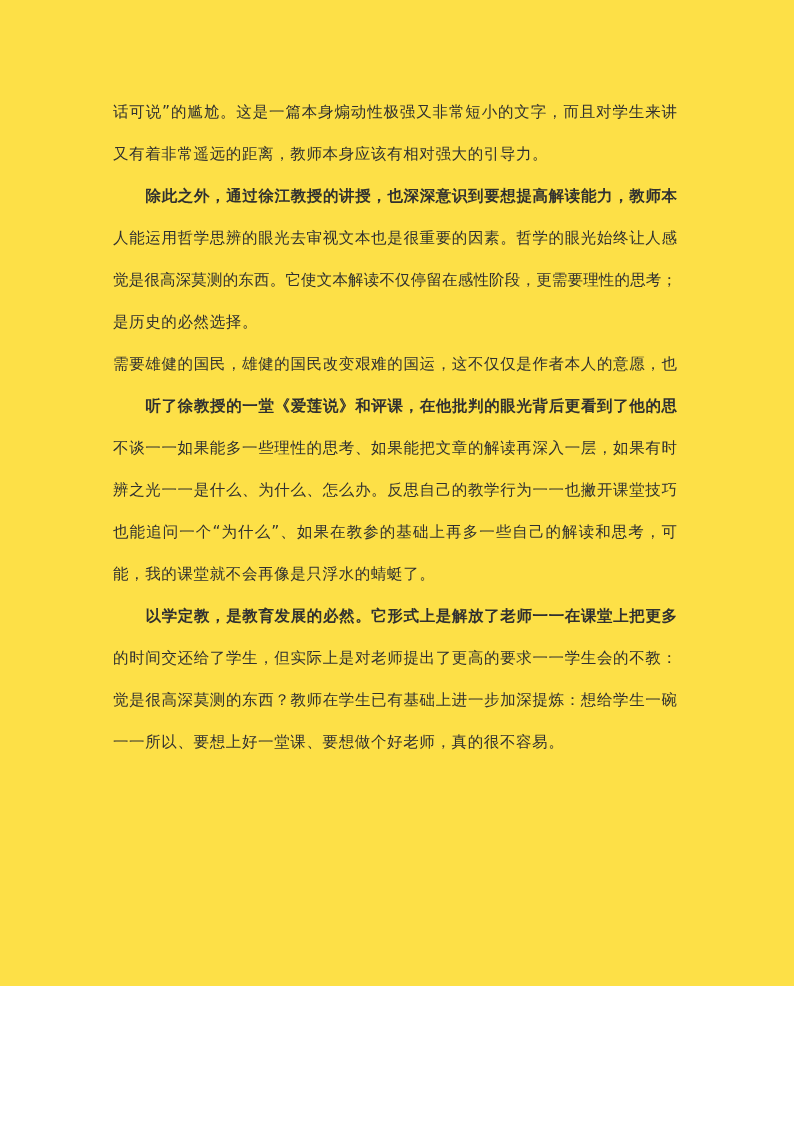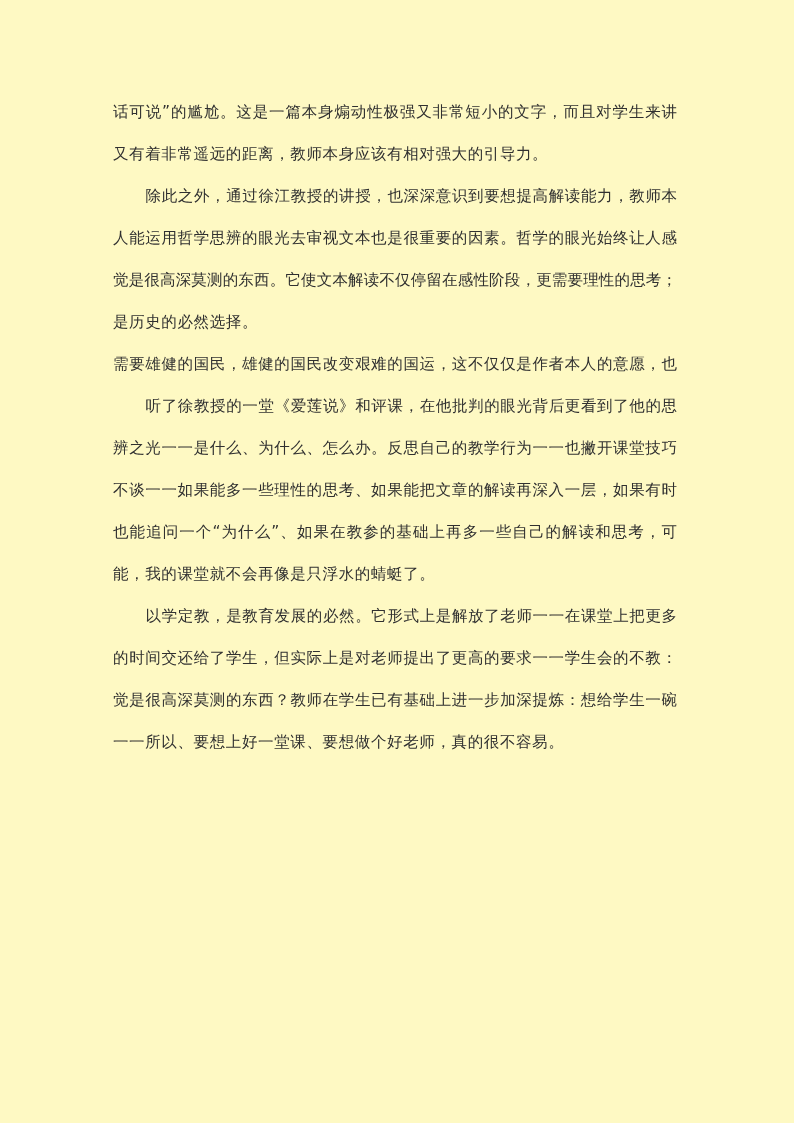--- a/index.html
+++ b/index.html
@@ -11,22 +11,22 @@
     width: 794px;
     height: 1123px;
     position: relative;
     overflow: hidden;
     font-family: "DejaVu Sans", "Liberation Sans", sans-serif;
   }
   .page {
     position: absolute;
     left: 0; top: 0;
     width: 794px;
-    height: 1123px;
-    background: #fef9c3;
+    height: 986px;
+    background: #fde047;
   }
   .doc-body {
     position: absolute;
     left: 113px;
     top: 91px;
     width: 564px;
     color: #303030;
   }
   .para { margin: 0; padding: 0; }
   .line {
@@ -34,20 +34,21 @@
     line-height: 42px;
     font-size: 15.5px;
     white-space: nowrap;
     text-align: justify;
     text-align-last: justify;
     text-justify: inter-character;
     overflow: hidden;
   }
   .line.first {
     padding-left: 2.1em;
+    font-weight: bold;
   }
   .line.short {
     text-align: right;
     text-align-last: left;
     letter-spacing: 0.04em;
   }
 </style>
 </head>
 <body>
 
@@ -62,22 +63,22 @@
     <div class="para">
       <div class="line first">除此之外，通过徐江教授的讲授，也深深意识到要想提高解读能力，教师本</div>
       <div class="line">人能运用哲学思辨的眼光去审视文本也是很重要的因素。哲学的眼光始终让人感</div>
       <div class="line">觉是很高深莫测的东西。它使文本解读不仅停留在感性阶段，更需要理性的思考；</div>
       <div class="line short">是历史的必然选择。</div>
       <div class="line">需要雄健的国民，雄健的国民改变艰难的国运，这不仅仅是作者本人的意愿，也</div>
     </div>
 
     <div class="para">
       <div class="line first">听了徐教授的一堂《爱莲说》和评课，在他批判的眼光背后更看到了他的思</div>
+      <div class="line">不谈一一如果能多一些理性的思考、如果能把文章的解读再深入一层，如果有时</div>
       <div class="line">辨之光一一是什么、为什么、怎么办。反思自己的教学行为一一也撇开课堂技巧</div>
-      <div class="line">不谈一一如果能多一些理性的思考、如果能把文章的解读再深入一层，如果有时</div>
       <div class="line">也能追问一个“为什么”、如果在教参的基础上再多一些自己的解读和思考，可</div>
       <div class="line short">能，我的课堂就不会再像是只浮水的蜻蜓了。</div>
     </div>
 
     <div class="para">
       <div class="line first">以学定教，是教育发展的必然。它形式上是解放了老师一一在课堂上把更多</div>
       <div class="line">的时间交还给了学生，但实际上是对老师提出了更高的要求一一学生会的不教：</div>
       <div class="line">觉是很高深莫测的东西？教师在学生已有基础上进一步加深提炼：想给学生一碗</div>
       <div class="line short">一一所以、要想上好一堂课、要想做个好老师，真的很不容易。</div>
     </div>

